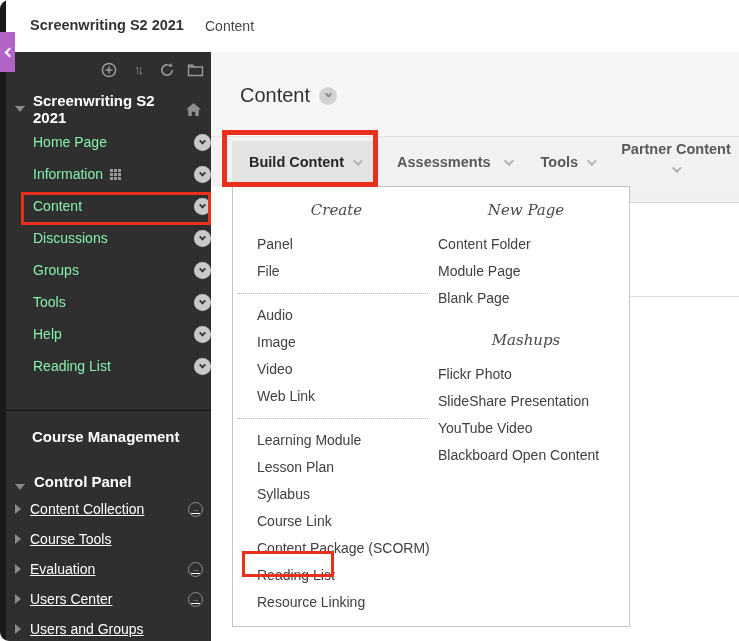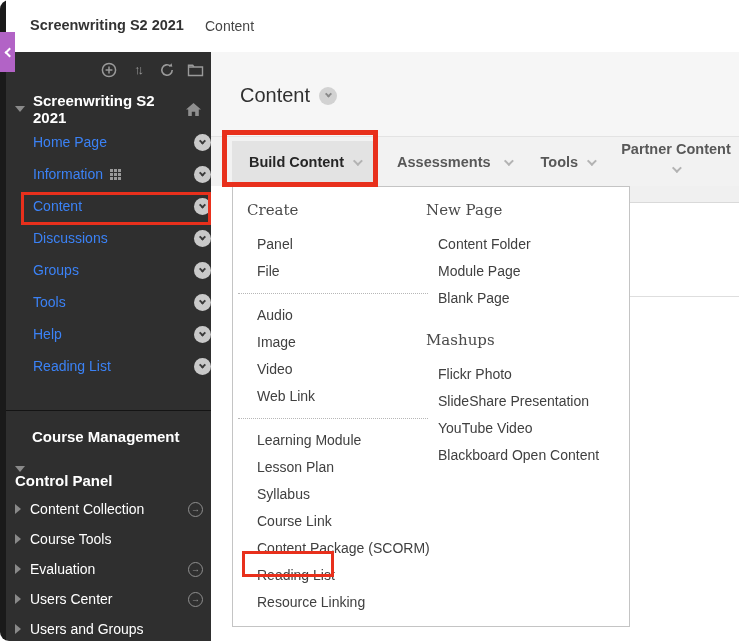--- a/index.html
+++ b/index.html
@@ -25,32 +25,32 @@
 
   .course-row { position:absolute; top:44px; left:0; width:100%; height:26px; display:flex; align-items:center; cursor:pointer; }
   .course-row .caret-down { margin-left:9px; }
   .course-row .label { margin-left:8px; font-size:15px; font-weight:bold; flex:1; }
   .course-row .home { margin-right:9px; }
 
   .caret-down { width:0; height:0; border-left:5px solid transparent; border-right:5px solid transparent; border-top:6px solid #8a8a8a; }
   .caret-right { width:0; height:0; border-top:5px solid transparent; border-bottom:5px solid transparent; border-left:6px solid #8a8a8a; }
 
   .nav { position:absolute; top:74px; left:0; width:100%; }
-  .nav-item { height:32px; display:flex; align-items:center; padding-left:27px; padding-right:0; font-size:14px; color:#3b82f6; cursor:pointer; }
+  .nav-item { height:32px; display:flex; align-items:center; padding-left:27px; padding-right:0; font-size:14px; color:#86efac; cursor:pointer; }
   .nav-item .grow { flex:1; display:flex; align-items:center; gap:7px; }
   .chev-circle { width:17px; height:17px; border-radius:50%; background:#c9c9c9; display:flex; align-items:center; justify-content:center; cursor:pointer; flex:none; }
   .chev-circle .c { width:5px; height:5px; border-right:2px solid #3a3a3a; border-bottom:2px solid #3a3a3a; transform:rotate(45deg) translate(-1px,-1px); }
 
   .side-divider { position:absolute; top:358px; left:0; width:100%; border-top:1px solid #141414; }
   .mgmt-header { position:absolute; top:376px; left:26px; font-size:15px; font-weight:bold; }
-  .cp-row { position:absolute; top:414px; left:0; width:100%; height:24px; display:flex; align-items:flex-start; cursor:pointer;flex-direction:column; }
+  .cp-row { position:absolute; top:414px; left:0; width:100%; height:24px; display:flex; align-items:flex-end; cursor:pointer; }
   .cp-row .caret-down { margin-left:9px; }
   .cp-row .label { margin-left:9px; font-size:15px; font-weight:bold; }
   .mgmt-list { position:absolute; top:442px; left:0; width:100%; }
-  .mgmt-item { height:30px; display:flex; align-items:center; padding-left:9px; padding-right:8px; font-size:14px; cursor:pointer; }
+  .mgmt-item { height:30px; display:flex; align-items:center; padding-left:9px; padding-right:8px; font-size:14px; cursor:pointer;text-decoration:underline; }
   .mgmt-item .label { margin-left:9px; flex:1; }
   .arrow-circle { width:15px; height:15px; border:1.4px solid #8f8f8f; border-radius:50%; color:#8f8f8f; font-size:9px; display:flex; align-items:center; justify-content:center; flex:none; }
   .arrow-circle::before { content:"\2192"; }
 
   
   .main { position:absolute; left:211px; top:52px; width:528px; height:589px; background:#fff; }
   .title-zone { position:absolute; top:0; left:0; width:100%; height:84px; background:#f6f6f6; }
   .title-row { position:absolute; top:32px; left:29px; display:flex; align-items:center; gap:9px; }
   .page-title { font-size:20px; color:#303030; }
   .title-chev { width:18px; height:18px; border-radius:50%; background:#d2d2d2; display:flex; align-items:center; justify-content:center; cursor:pointer; }
@@ -64,21 +64,21 @@
   .btn.g2 { margin-left:20px;gap:13px; } .btn.g3 { margin-left:30px; } .btn.g4 { margin-left:27px;flex-direction:column; }
 
   .content-body { position:absolute; top:151px; left:0; width:100%; bottom:0; background:#fff; }
   .bg-strip { position:absolute; top:134px; left:419px; width:109px; height:17px; background:#f0f0f0; border-bottom:1px solid #d9d9d9; }
   .bg-rowline { position:absolute; top:244px; left:419px; width:109px; border-top:1px solid #dedede; }
 
   
   .dropdown { position:absolute; left:21px; top:134px; width:398px; height:441px; background:#fff; border:1px solid #c4c4c4; z-index:3; font-size:14px; color:#404040; }
   .col-left { position:absolute; left:0; top:14px; width:193px; }
   .col-right { position:absolute; left:193px; top:14px; width:200px; }
-  .menu-heading { font-family:"DejaVu Serif","Liberation Serif",serif; font-size:15px; color:#4a4a4a; height:22px; margin-bottom:8px; padding-left:14px; }
+  .menu-heading { font-family:"DejaVu Serif","Liberation Serif",serif; font-style:italic; font-size:15px; color:#4a4a4a; height:22px; margin-bottom:8px; padding-left:14px;text-align:center; }
   .col-right .menu-heading { padding-left:0; }
   .menu-item { line-height:27px; padding-left:24px; cursor:pointer; white-space:nowrap; }
   .col-right .menu-item { padding-left:12px; }
   .menu-sep { border-top:1px dotted #b7b7b7; margin:8px 0 8px 5px; width:190px; }
   .mashups-gap { margin-top:19px; }
 
   
   .hl { position:absolute; border:3px solid #e8301c; pointer-events:none; z-index:5; }
   .hl-sidebar-content { left:21px; top:192px; width:190px; height:33px; }
   .hl-build-content { left:222px; top:130px; width:156px; height:57px; border-width:5px; }

